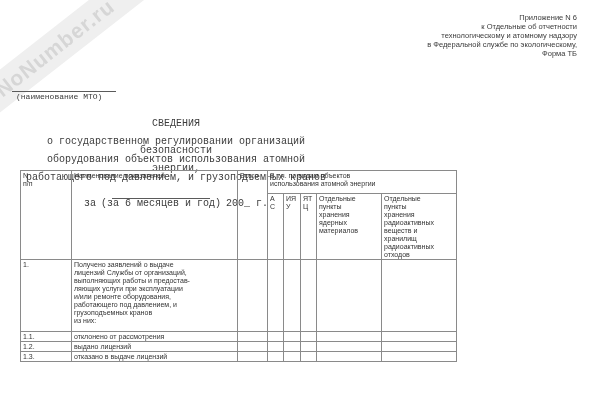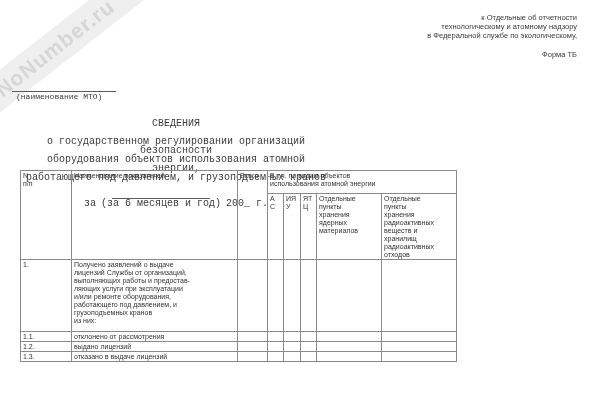--- a/index.html
+++ b/index.html
@@ -30,21 +30,21 @@
 
   
   .hdr-right {
     position:absolute;
     top:13px; right:23px;
     text-align:right;
     font-size:7.5px;
     line-height:9px;
     color:#3a3a3a;
   }
-  .hdr-right .form-label { margin-top:10px; }
+  .hdr-right .form-label { }
 
   
   .org-block {
     position:absolute;
     left:12px; top:84px;
     font-family:"Liberation Mono", monospace;
     font-size:8px;
     line-height:9px;
     color:#3c3c3c;
   }
@@ -100,20 +100,21 @@
   tr.hdr2 th { height:66px; }
   tr.row-tall td { height:72px; }
   tr.row-slim td { height:10px; }
 </style>
 </head>
 <body>
 
 <div class="watermark">NoNumber.ru</div>
 
 <div class="hdr-right">
+  <div>Приложение N 6</div>
   <div>к Отдельные об отчетности</div>
   <div>технологическому и атомному надзору</div>
   <div>в Федеральной службе по экологическому,</div>
   <div class="form-label">Форма ТБ</div>
 </div>
 
 <div class="org-block">
   <span class="org-line"></span>
   <span class="org-label">(наименование МТО)</span>
 </div>

